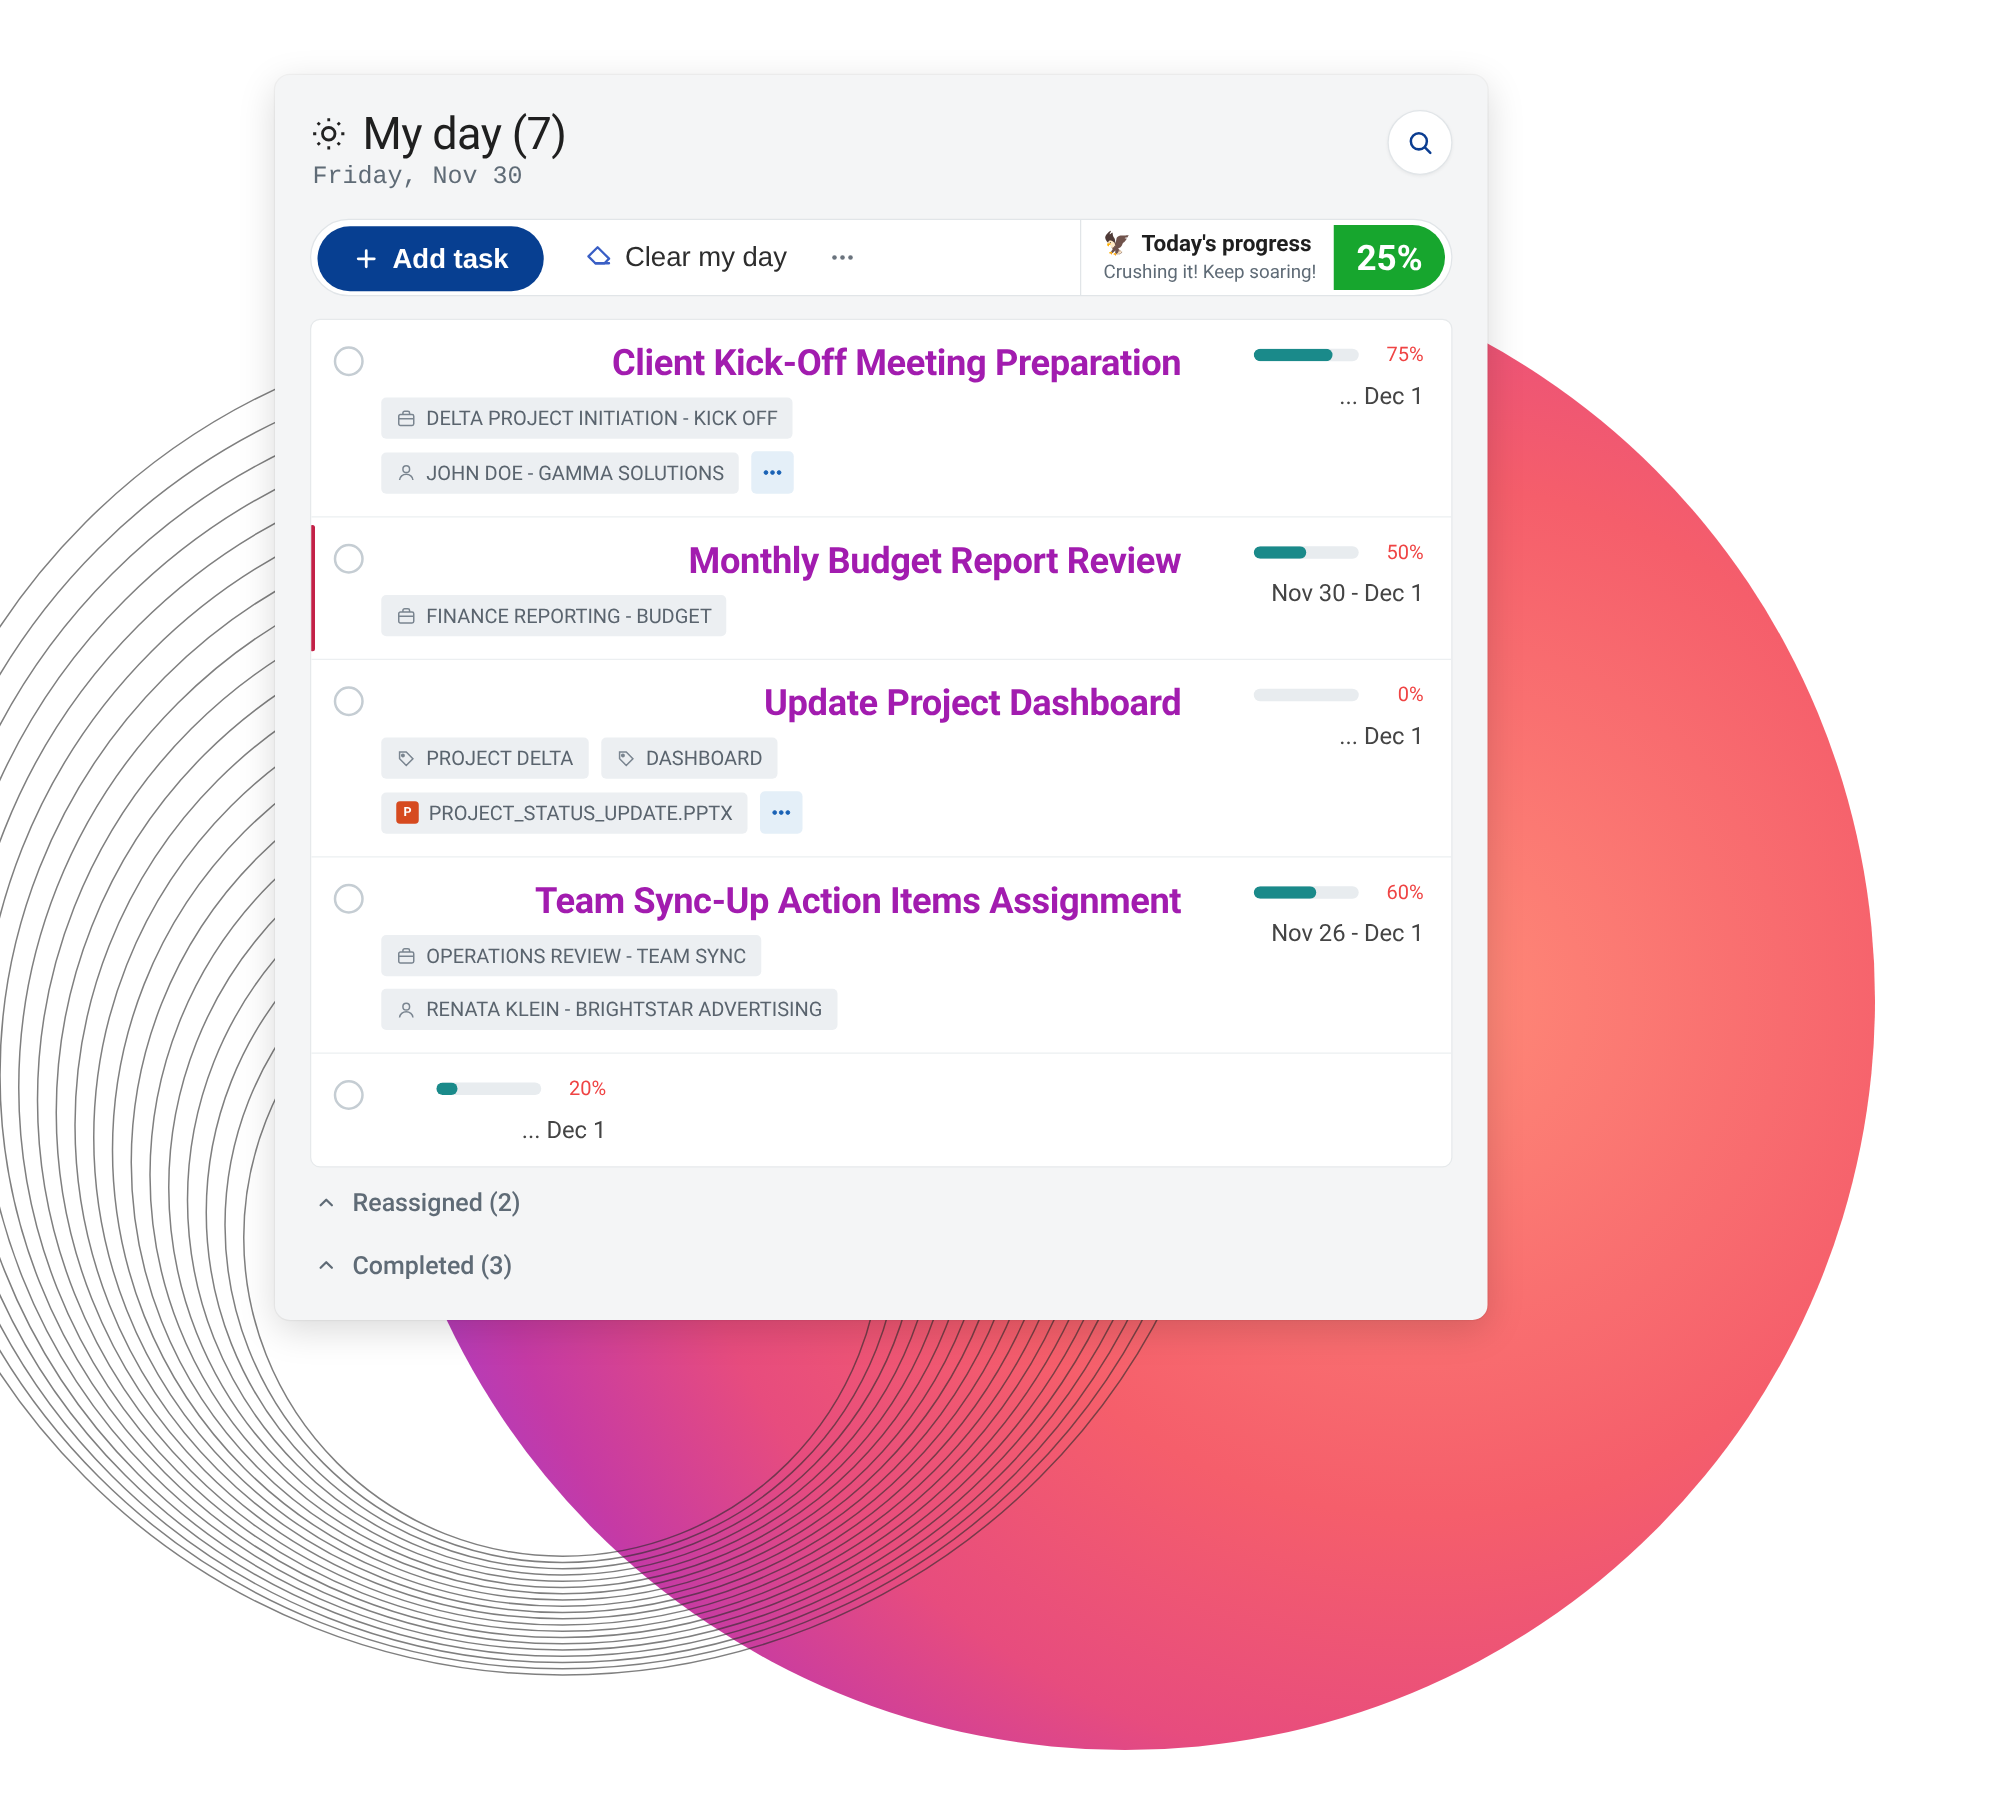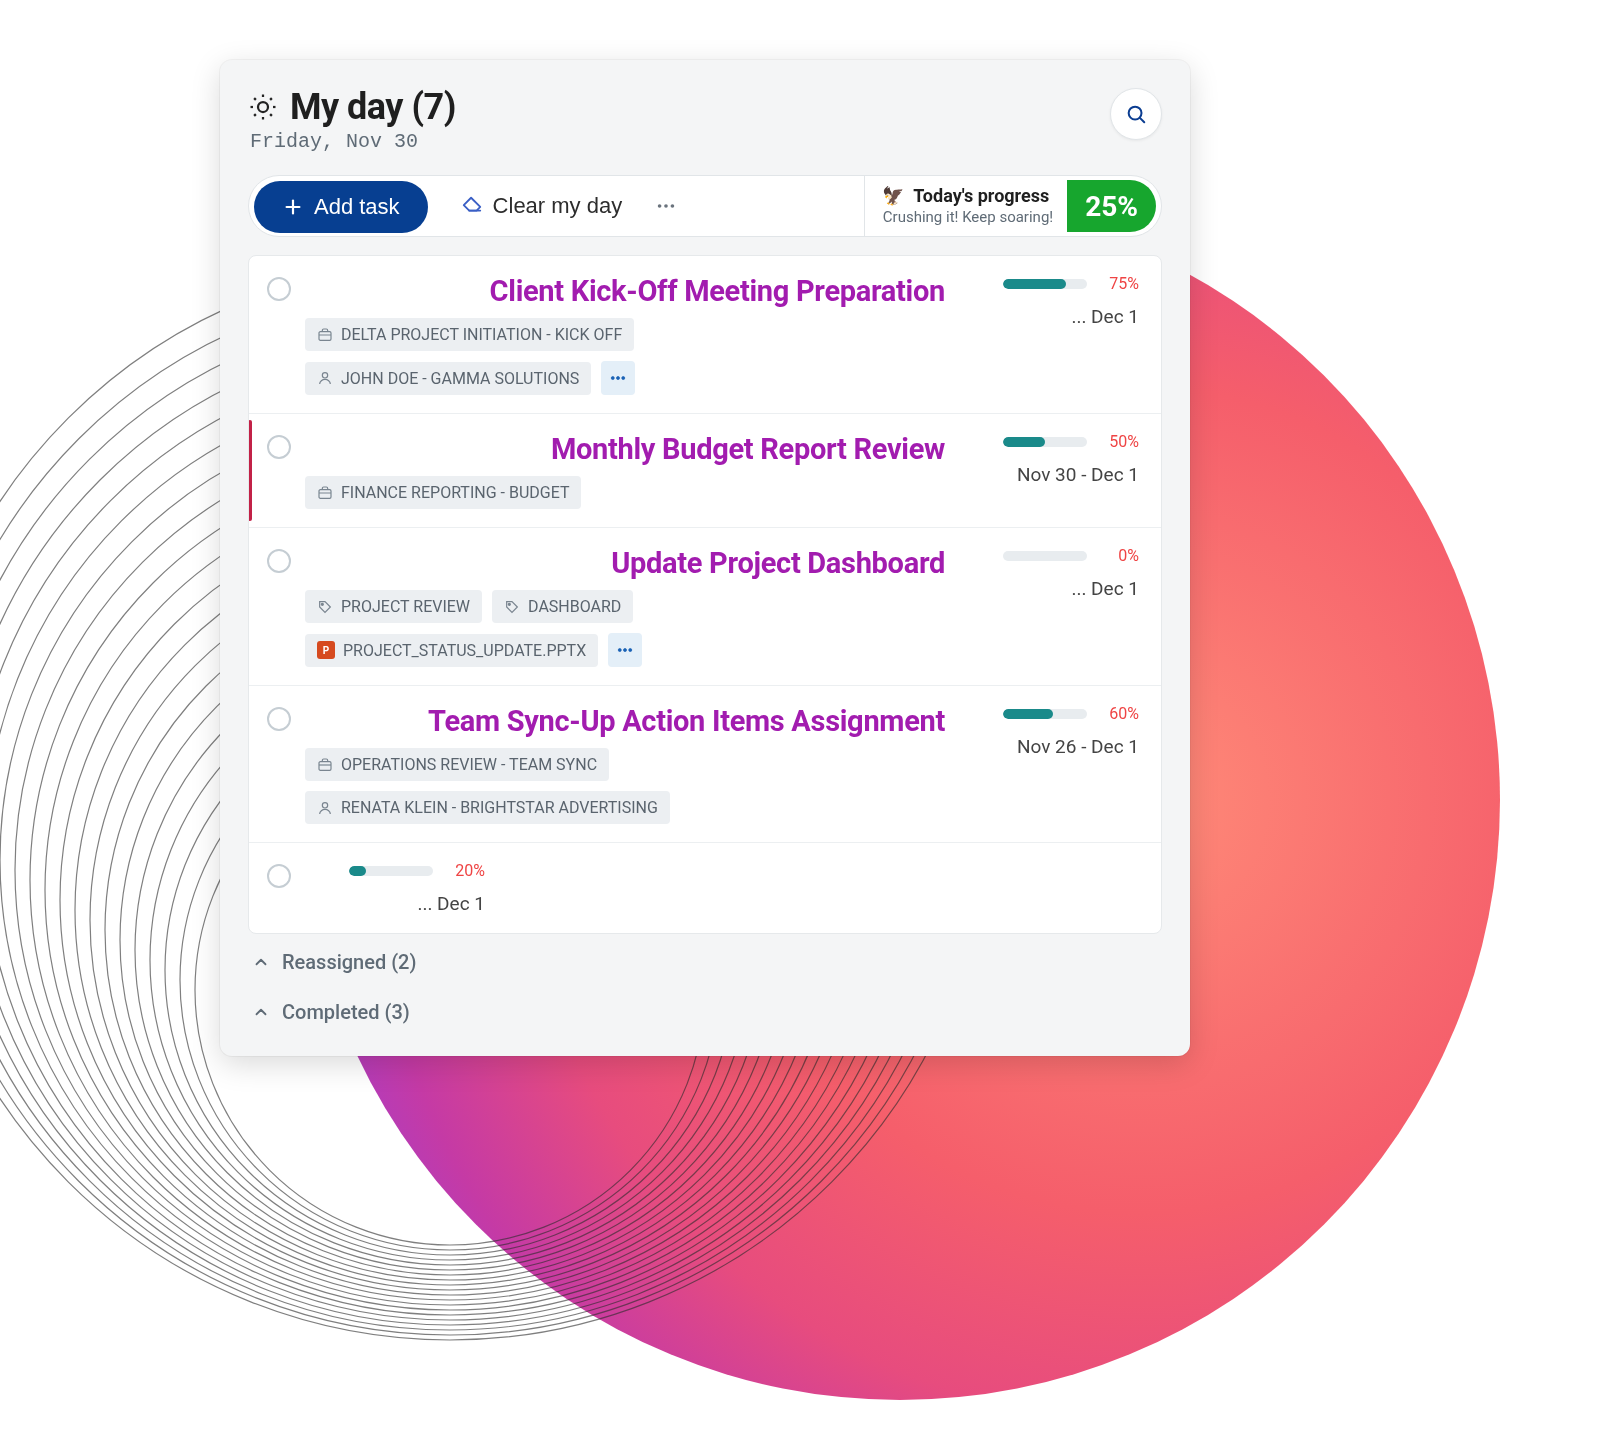--- a/index.html
+++ b/index.html
@@ -39,21 +39,21 @@
     padding: 26px 28px 22px 28px;
     z-index: 10;
   }
 
   .header-row {
     display: flex; align-items: flex-start; gap: 20px;
   }
   .title-block { flex: 1; }
   .title-line { display: flex; align-items: center; gap: 12px; }
   .sun-icon { width: 30px; height: 30px; color: #222; }
-  .page-title { font-size: 36px; font-weight: 700; color: #1f1f1f; letter-spacing: -0.5px; }
+  .page-title { font-size: 36px; font-weight: 400; color: #1f1f1f; letter-spacing: -0.5px; }
   .page-date { font-size: 20px; color: #5f6b76; margin-top: 2px; margin-left: 2px; font-family: Liberation Mono, monospace; }
 
   .search-btn {
     width: 52px; height: 52px; border-radius: 50%;
     background: #fff;
     border: 1px solid #e1e5e8;
     display: flex; align-items: center; justify-content: center;
     box-shadow: 0 1px 3px rgba(0,0,0,0.06);
     cursor: pointer;
     margin-top: 2px;
@@ -67,21 +67,21 @@
     border: 1px solid #e1e5e8;
     border-radius: 999px;
     margin-top: 22px;
     height: 62px;
     overflow: hidden;
   }
   .add-task-btn {
     display: flex; align-items: center; gap: 10px;
     background: #073f91;
     color: #fff;
-    font-size: 22px; font-weight: 400;
+    font-size: 22px; font-weight: 700;
     padding: 0 28px;
     border: none; border-radius: 999px;
     cursor: pointer;
     margin: 5px;
     height: 52px;
   }
   .add-task-btn .plus { width: 22px; height: 22px; }
   .clear-btn {
     display: flex; align-items: center; gap: 10px;
     background: transparent; border: none;
@@ -343,21 +343,21 @@
       </div>
       <div class="task">
         <div class="check-circle"></div>
         <div class="task-body">
           <div class="task-title">Update Project Dashboard</div>
           <div class="chip-row">
             <span class="chip">
               <svg viewBox="0 0 24 24" fill="none" stroke="#7a8590" stroke-width="1.8">
                 <use href="#ic-tag"></use>
               </svg>
-              <span>PROJECT REVIEW</span>
+              <span>PROJECT DELTA</span>
             </span>
             <span class="chip">
               <svg viewBox="0 0 24 24" fill="none" stroke="#7a8590" stroke-width="1.8">
                 <use href="#ic-tag"></use>
               </svg>
               <span>DASHBOARD</span>
             </span>
           </div>
           <div class="chip-row">
             <span class="chip">

